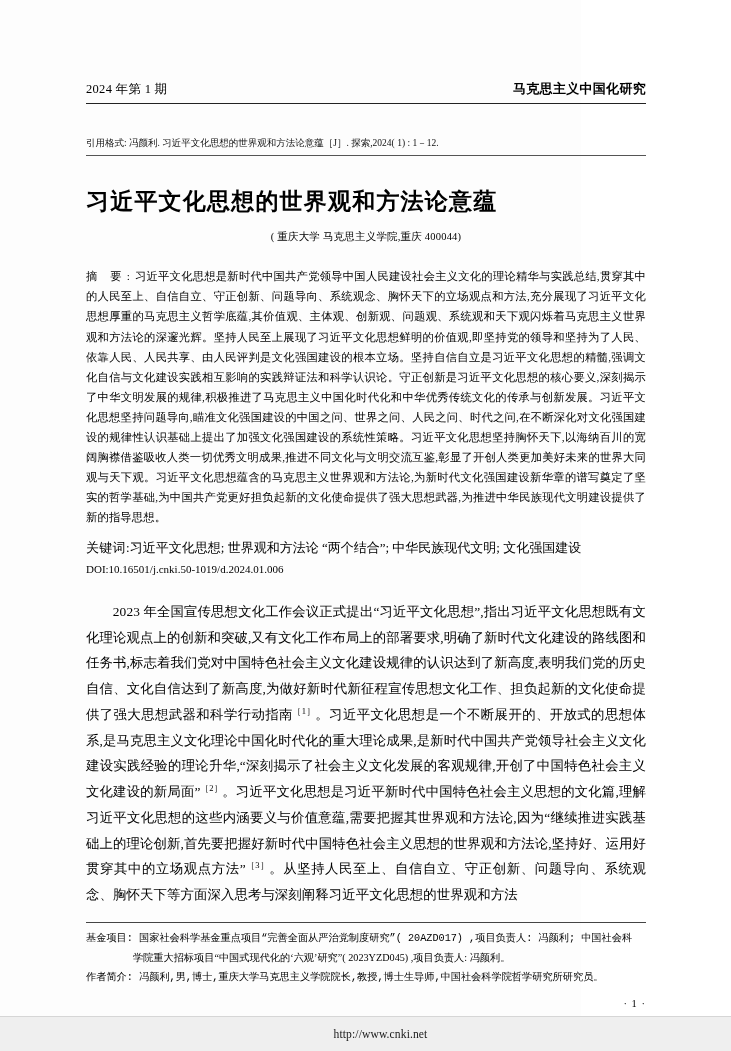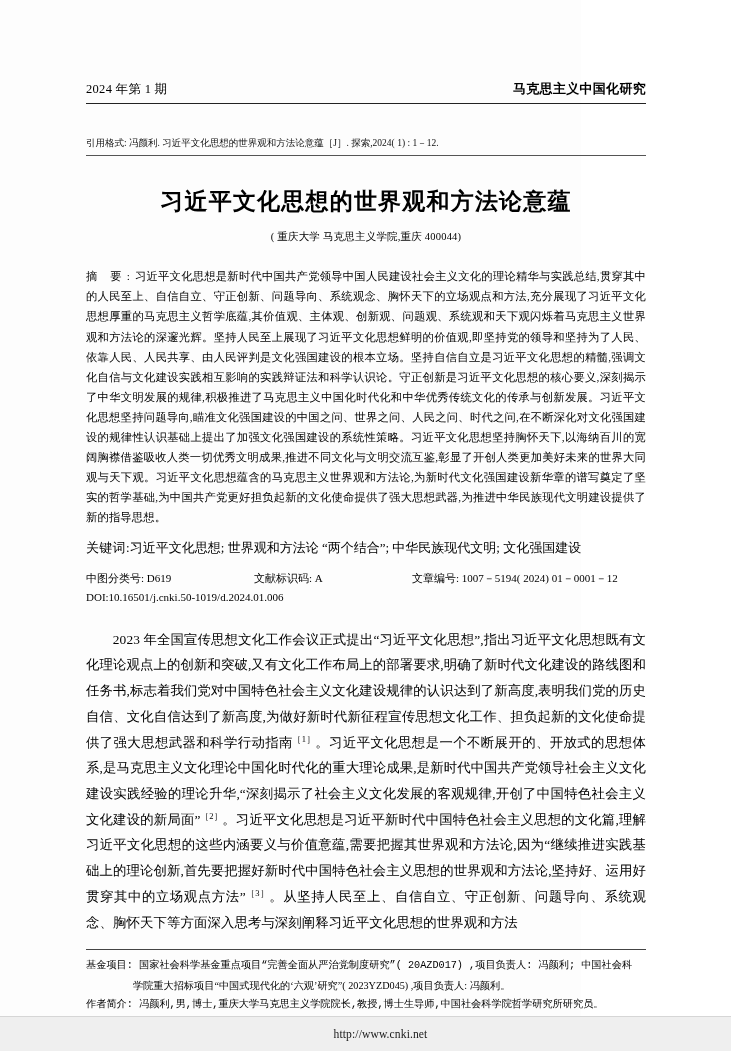--- a/index.html
+++ b/index.html
@@ -52,21 +52,20 @@
     line-height: 1.5;
     color: #111;
   }
   .citation-rule {
     border-bottom: 0.8px solid #555;
     margin-top: 5px;
   }
 
   
   h1.title {
-    text-align: center;
     font-size: 23px;
     font-weight: bold;
     letter-spacing: 1.2px;
     margin: 30px 0 0 0;
     font-family: "Liberation Serif", "DejaVu Serif", serif;
   }
   .author {
     text-align: center;
     font-size: 13px;
     font-weight: bold;
@@ -193,25 +192,20 @@
     <div class="affiliation">( 重庆大学 马克思主义学院,重庆 400044)</div>
 
     <div class="abstract">
       <span class="lead">摘 要:</span><span>习近平文化思想是新时代中国共产党领导中国人民建设社会主义文化的理论精华与实践总结,贯穿其中的人民至上、自信自立、守正创新、问题导向、系统观念、胸怀天下的立场观点和方法,充分展现了习近平文化思想厚重的马克思主义哲学底蕴,其价值观、主体观、创新观、问题观、系统观和天下观闪烁着马克思主义世界观和方法论的深邃光辉。坚持人民至上展现了习近平文化思想鲜明的价值观,即坚持党的领导和坚持为了人民、依靠人民、人民共享、由人民评判是文化强国建设的根本立场。坚持自信自立是习近平文化思想的精髓,强调文化自信与文化建设实践相互影响的实践辩证法和科学认识论。守正创新是习近平文化思想的核心要义,深刻揭示了中华文明发展的规律,积极推进了马克思主义中国化时代化和中华优秀传统文化的传承与创新发展。习近平文化思想坚持问题导向,瞄准文化强国建设的中国之问、世界之问、人民之问、时代之问,在不断深化对文化强国建设的规律性认识基础上提出了加强文化强国建设的系统性策略。习近平文化思想坚持胸怀天下,以海纳百川的宽阔胸襟借鉴吸收人类一切优秀文明成果,推进不同文化与文明交流互鉴,彰显了开创人类更加美好未来的世界大同观与天下观。习近平文化思想蕴含的马克思主义世界观和方法论,为新时代文化强国建设新华章的谱写奠定了坚实的哲学基础,为中国共产党更好担负起新的文化使命提供了强大思想武器,为推进中华民族现代文明建设提供了新的指导思想。</span>
     </div>
 
     <div class="keywords">
       <span class="lead">关键词:</span><span>习近平文化思想; 世界观和方法论 “两个结合”; 中华民族现代文明; 文化强国建设</span>
     </div>
 
-    <div class="meta-row">
-      <span class="c1">中图分类号: D619</span>
-      <span class="c2">文献标识码: A</span>
-      <span class="c3">文章编号: 1007－5194( 2024) 01－0001－12</span>
-    </div>
     <div class="meta-doi">DOI:10.16501/j.cnki.50-1019/d.2024.01.006</div>
 
     <div class="body-text">
       <p><span>2023 年全国宣传思想文化工作会议正式提出“习近平文化思想”,指出习近平文化思想既有文化理论观点上的创新和突破,又有文化工作布局上的部署要求,明确了新时代文化建设的路线图和任务书,标志着我们党对中国特色社会主义文化建设规律的认识达到了新高度,表明我们党的历史自信、文化自信达到了新高度,为做好新时代新征程宣传思想文化工作、担负起新的文化使命提供了强大思想武器和科学行动指南</span><sup>［1］</sup><span>。习近平文化思想是一个不断展开的、开放式的思想体系,是马克思主义文化理论中国化时代化的重大理论成果,是新时代中国共产党领导社会主义文化建设实践经验的理论升华,“深刻揭示了社会主义文化发展的客观规律,开创了中国特色社会主义文化建设的新局面”</span><sup>［2］</sup><span>。习近平文化思想是习近平新时代中国特色社会主义思想的文化篇,理解习近平文化思想的这些内涵要义与价值意蕴,需要把握其世界观和方法论,因为“继续推进实践基础上的理论创新,首先要把握好新时代中国特色社会主义思想的世界观和方法论,坚持好、运用好贯穿其中的立场观点方法”</span><sup>［3］</sup><span>。从坚持人民至上、自信自立、守正创新、问题导向、系统观念、胸怀天下等方面深入思考与深刻阐释习近平文化思想的世界观和方法</span></p>
     </div>
 
     <div class="footnote-rule"></div>
     <div class="footnotes">
       <p class="fn-indent"><span>基金项目:</span> <span>国家社会科学基金重点项目“完善全面从严治党制度研究”( 20AZD017) ,项目负责人: 冯颜利; 中国社会科</span></p>
       <p class="fn-cont">学院重大招标项目“中国式现代化的‘六观’研究”( 2023YZD045) ,项目负责人: 冯颜利。</p>

